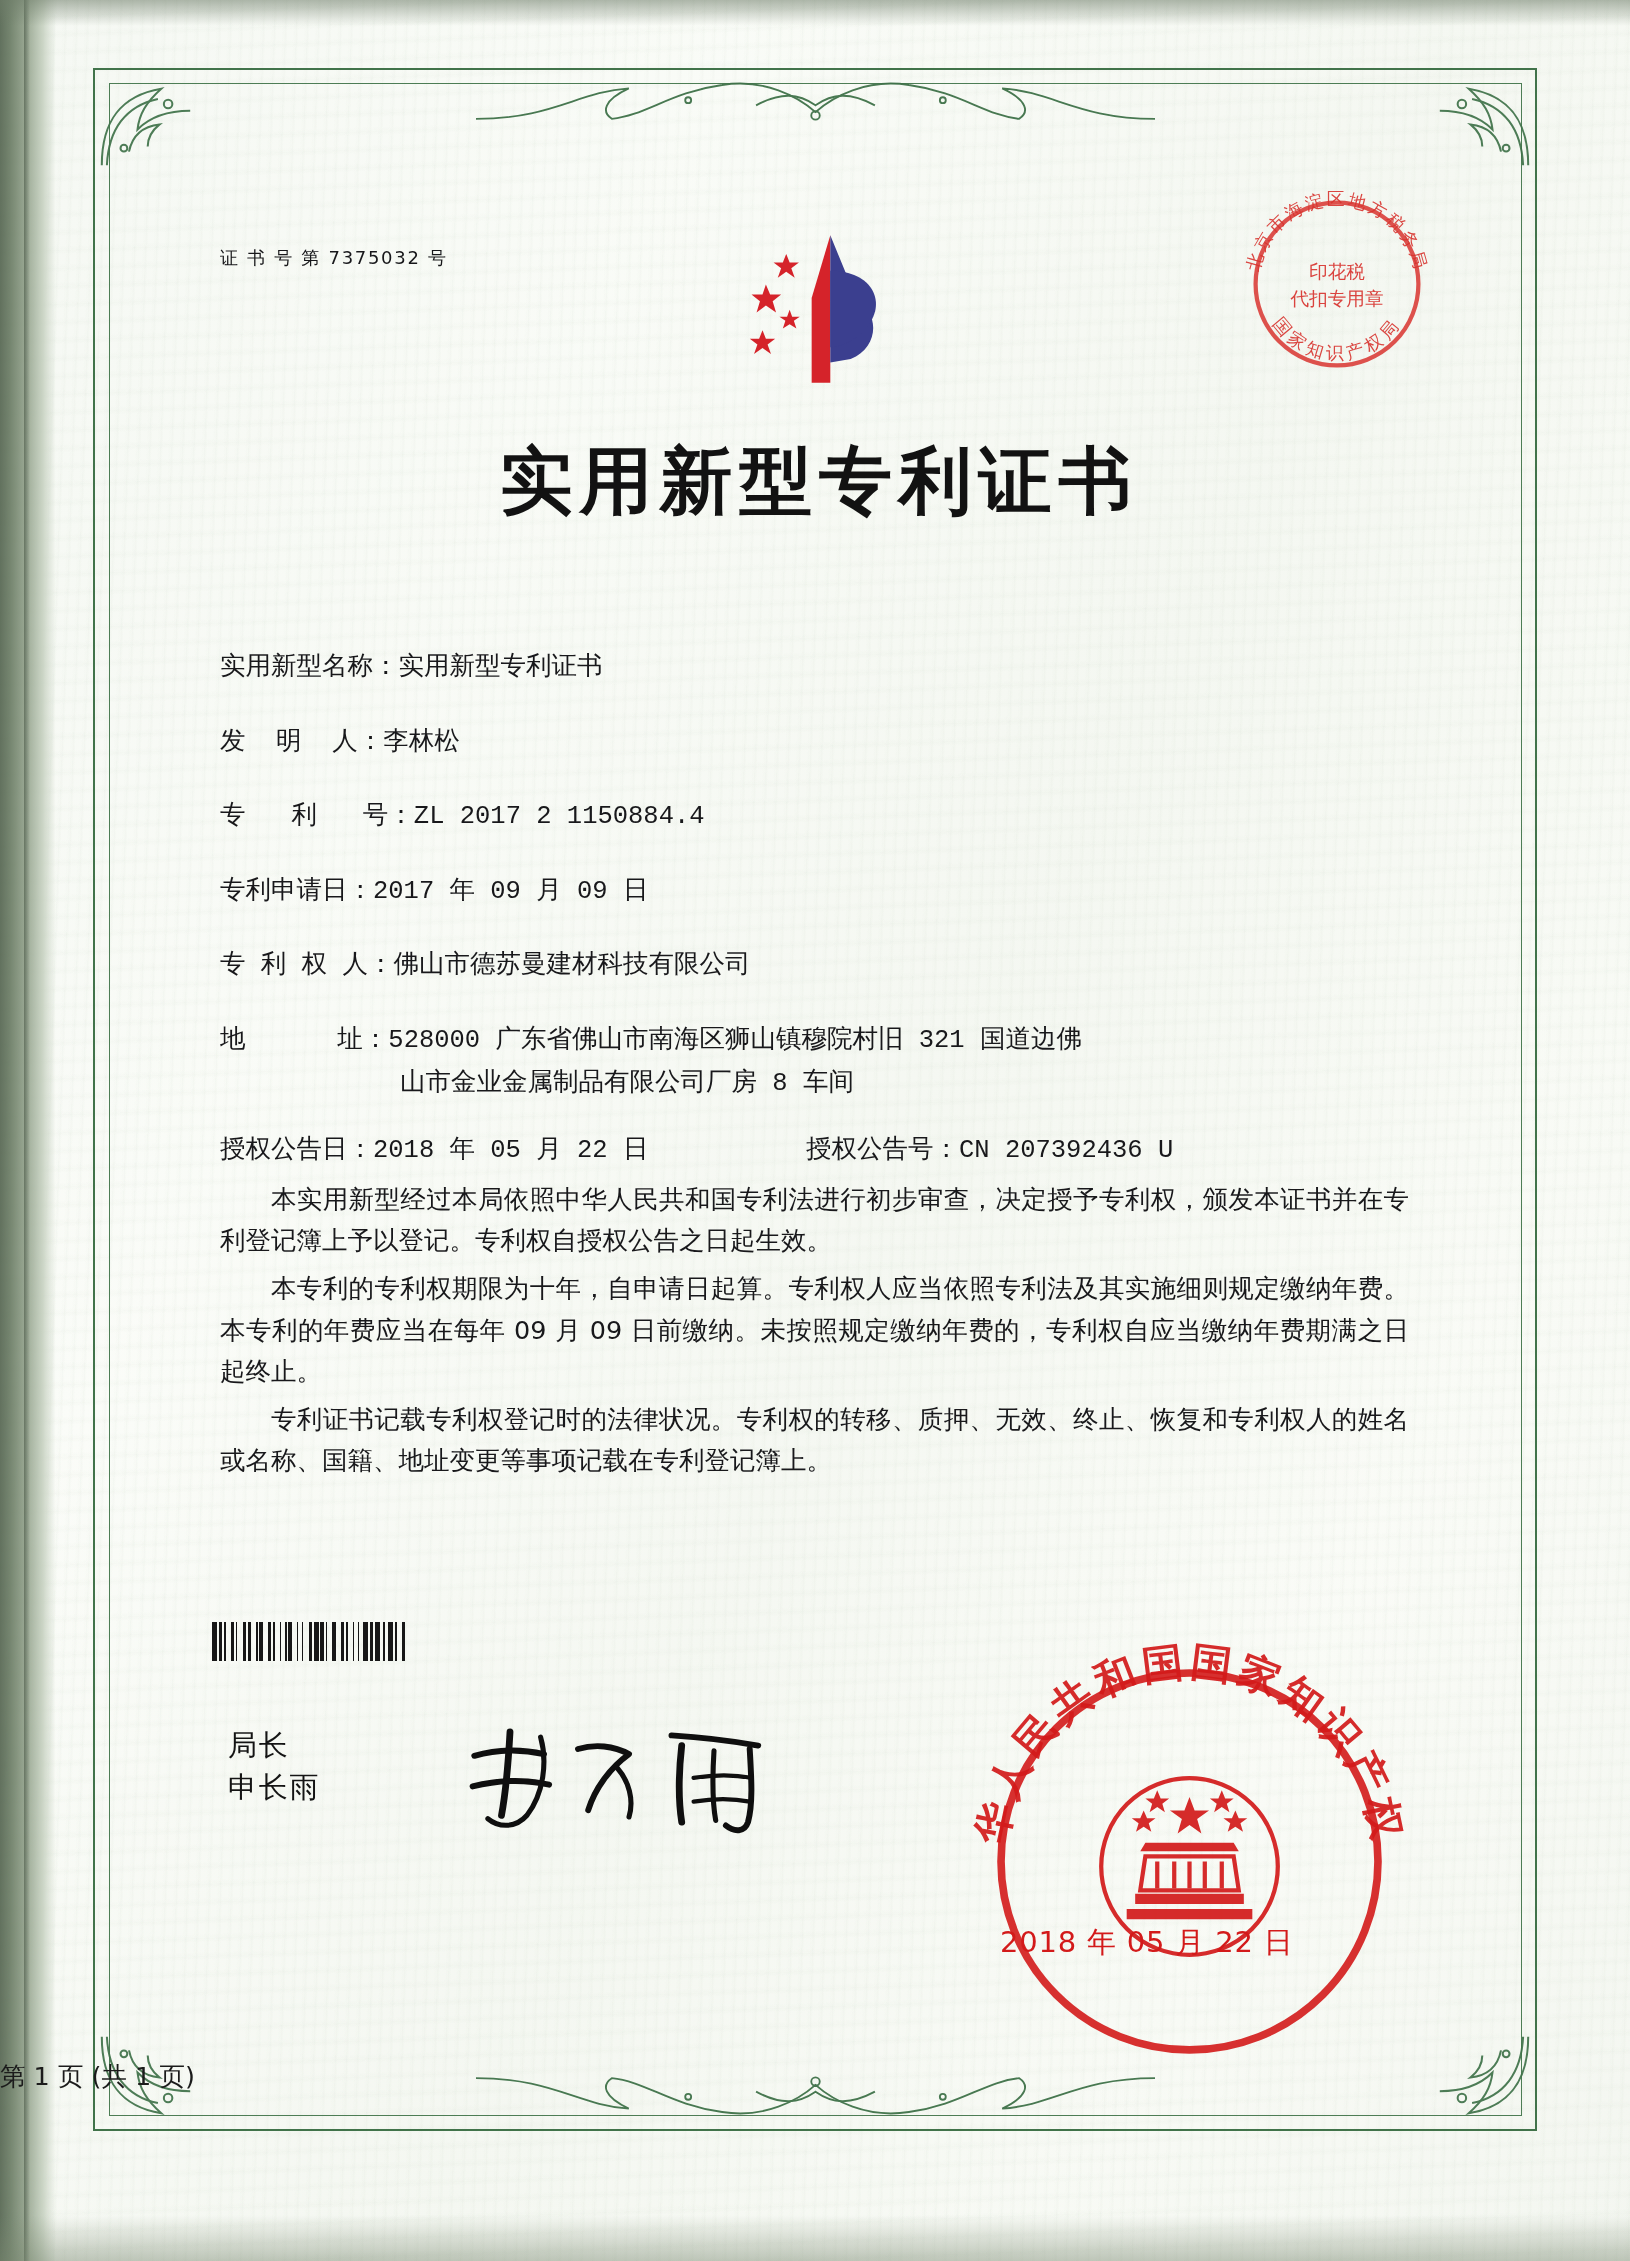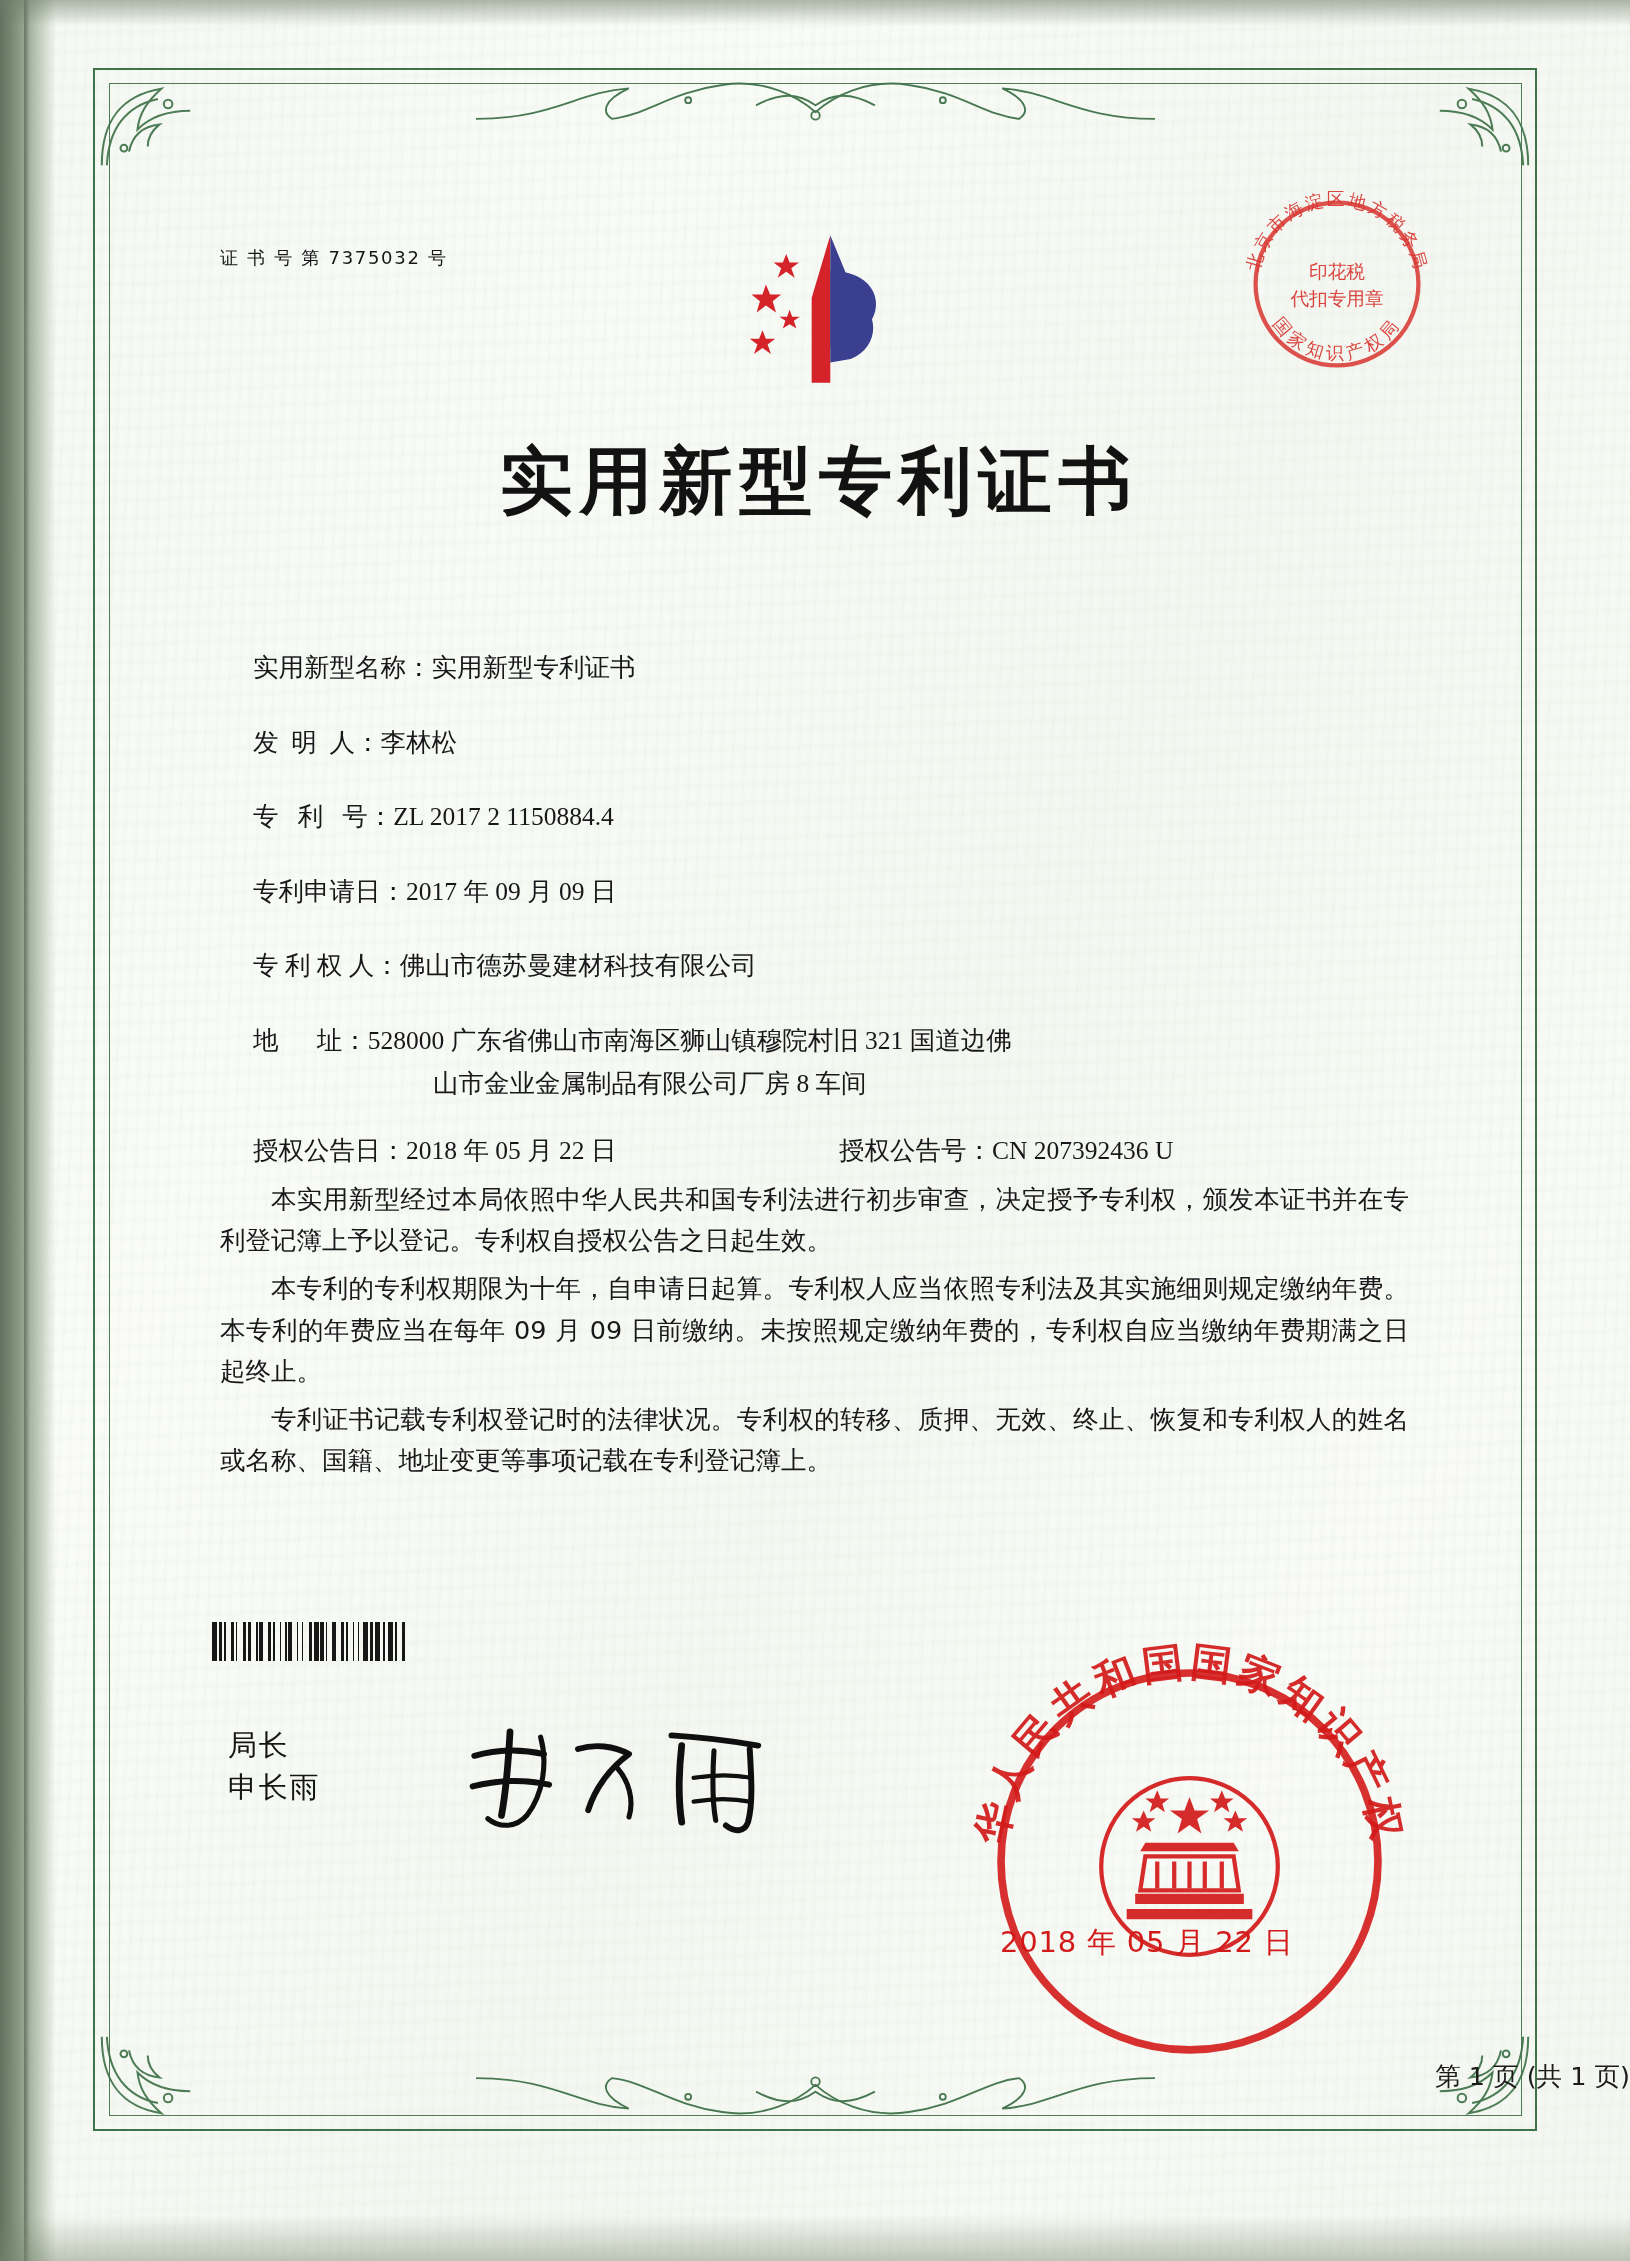--- a/index.html
+++ b/index.html
@@ -142,22 +142,21 @@
     font-family: "DejaVu Sans", "Liberation Sans", sans-serif;
   }
 
   #fields {
     position: absolute;
     left: 76px; top: 526px;
     width: 1206px;
     font-size: 25.5px;
     line-height: 1.2;
     color: #18181b;
-    font-family: Liberation Serif, serif;
-    margin-left: 33px;
+    font-family: Liberation Mono, monospace;
   }
   .field-row {
     display: flex;
     align-items: baseline;
     margin-bottom: 44px;
   }
   .field-label {
     white-space: pre;
     flex: 0 0 auto;
   }
@@ -229,21 +228,21 @@
     font-size: 29px;
     color: #d31a1a;
     font-family: "DejaVu Sans", "Liberation Sans", sans-serif;
     letter-spacing: 0.8px;
   }
 
   #page-indicator {
     position: absolute;
     left: 0; top: 2059px;
     width: 1630px;
-    text-align: right;
+    text-align: left;
     font-size: 25.5px;
     color: #1b1b1b;
     font-family: "DejaVu Sans", "Liberation Sans", sans-serif;
   }
 </style>
 </head>
 <body>
 
 <div id="certificate">
 

